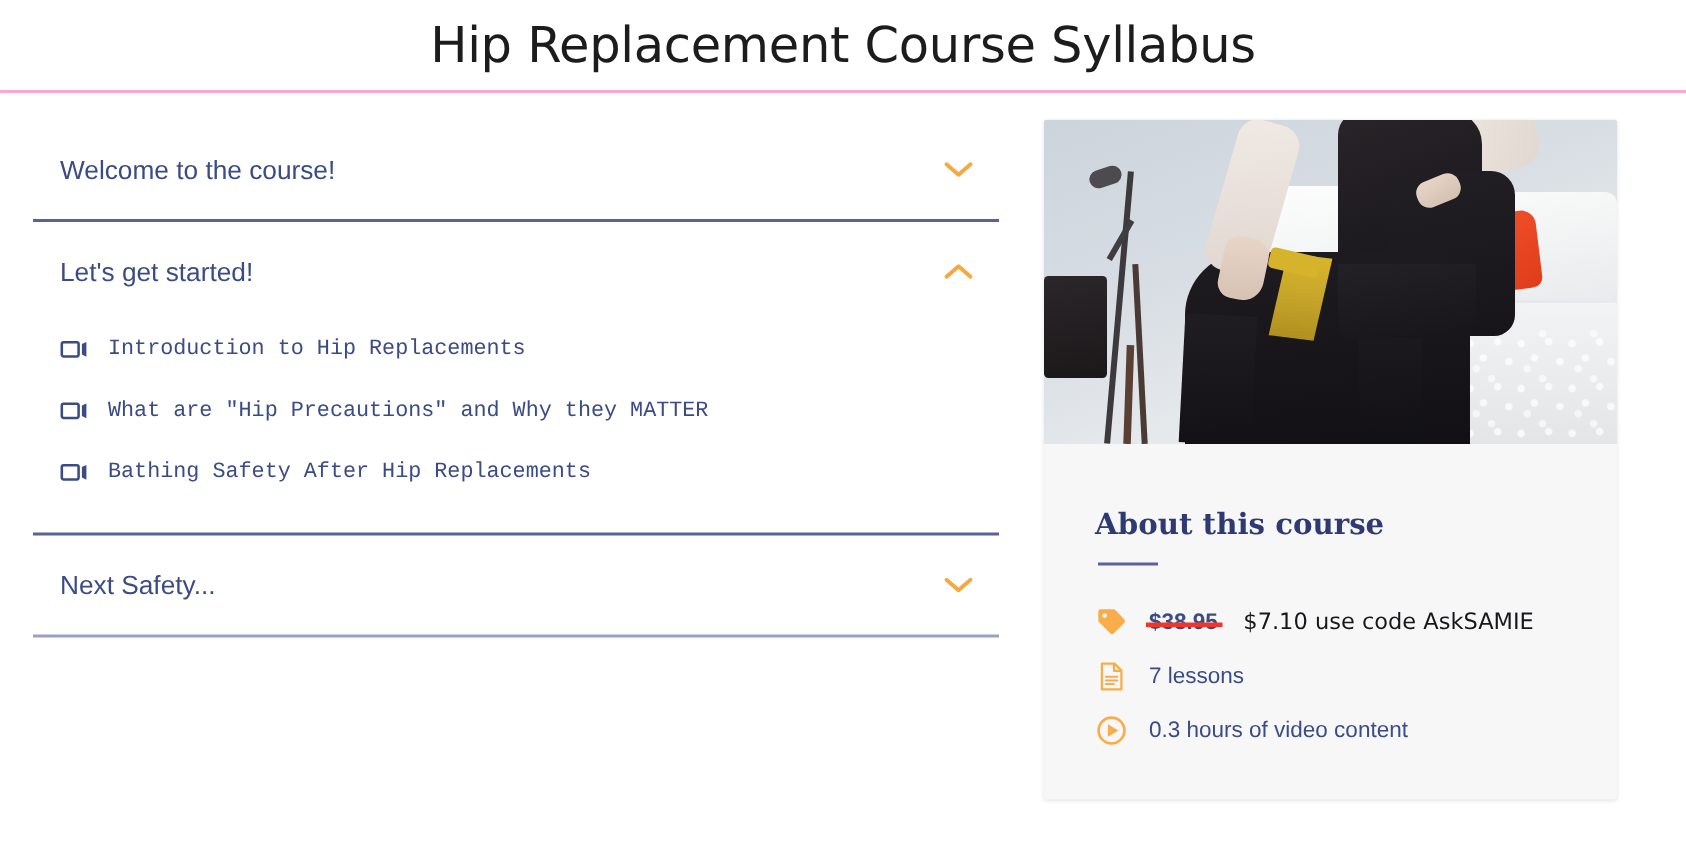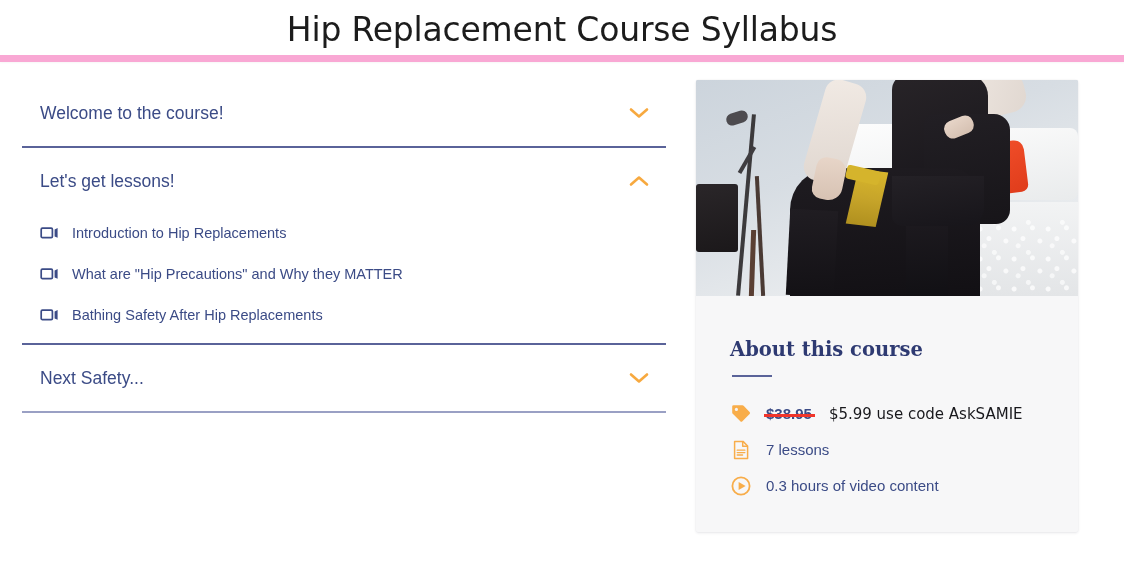--- a/index.html
+++ b/index.html
@@ -16,21 +16,21 @@
     background: #ffffff;
     color: #3d4f87;
     position: relative;
   }
 
   
   .page-header {
     height: 62px;
     position: relative;
     background: #ffffff;
-    border-bottom: 7px solid #f9a8d4;
+    border-bottom: 2px solid #f9a8d4;
     box-shadow: 0 1px 2px rgba(0,0,0,0.035);
   }
   .page-title {
     position: absolute;
     left: 0; right: 0;
     top: 8px;
     text-align: center;
     font-family: "DejaVu Sans", sans-serif;
     font-weight: 400;
     font-size: 33px;
@@ -74,21 +74,22 @@
   .chev {
     width: 22px;
     height: 14px;
     flex: 0 0 22px;
     position: relative;
     margin-right: 10px;
   }
   .chev svg { display: block; }
 
   .accordion-panel {
-    padding: 0 6px 6px 18px;
+    padding: 0 6px 18px 18px;
+    font-family: Liberation Mono, monospace;
   }
   .lesson {
     display: flex;
     align-items: flex-start;
     gap: 13px;
     padding: 7px 0 9px 0;
     cursor: pointer;
   }
   .lesson-icon {
     flex: 0 0 19px;
@@ -326,21 +327,21 @@
         <span class="chev">
           <svg width="22" height="14" viewBox="0 0 22 14">
               <path d="M3 3.5 L11 10.5 L19 3.5" fill="none" stroke="#f7a93f" stroke-width="2.6" stroke-linecap="round" stroke-linejoin="round"></path>
             </svg>
         </span>
       </div>
     </div>
 
     <div class="accordion-section">
       <div class="accordion-header">
-        <span class="accordion-title">Let's get lessons!</span>
+        <span class="accordion-title">Let's get started!</span>
         <span class="chev">
           <svg width="22" height="14" viewBox="0 0 22 14">
               <path d="M3 10.5 L11 3.5 L19 10.5" fill="none" stroke="#f7a93f" stroke-width="2.6" stroke-linecap="round" stroke-linejoin="round"></path>
             </svg>
         </span>
       </div>
 
       <div class="accordion-panel">
 
         <div class="lesson">
@@ -425,21 +426,21 @@
 
       <div class="fact-row">
         <span class="fact-icon">
           <svg width="22" height="22" viewBox="0 0 22 22">
             <path d="M2.2 3.6 A1.4 1.4 0 0 1 3.6 2.2 L12.4 2.2 A1.6 1.6 0 0 1 13.6 2.7 L19.6 9.0 A1.5 1.5 0 0 1 19.6 11.1 L12.4 18.3 A1.5 1.5 0 0 1 10.3 18.3 L3.0 11.0 A1.6 1.6 0 0 1 2.2 9.8 Z" fill="#f8ad4a"></path>
             <circle cx="6.4" cy="6.4" r="1.55" fill="#f4f4f5"></circle>
           </svg>
         </span>
         <span class="fact-text">
           <span class="price-old">$38.95</span>
-          <span class="price-new">$5.99 use code AskSAMIE</span>
+          <span class="price-new">$7.10 use code AskSAMIE</span>
         </span>
       </div>
 
       <div class="fact-row">
         <span class="fact-icon">
           <svg width="22" height="22" viewBox="0 0 22 22">
             <path d="M4.6 2.4 L13.0 2.4 L17.6 7.0 L17.6 19.6 L4.6 19.6 Z" fill="none" stroke="#f8ad4a" stroke-width="1.5" stroke-linejoin="round"></path>
             <path d="M12.7 2.6 L12.7 7.2 L17.4 7.2" fill="none" stroke="#f8ad4a" stroke-width="1.5" stroke-linejoin="round"></path>
             <path d="M7.2 11.2 L14.9 11.2 M7.2 13.6 L14.9 13.6 M7.2 16.0 L12.6 16.0" stroke="#f8ad4a" stroke-width="1.3" stroke-linecap="round"></path>
           </svg>

